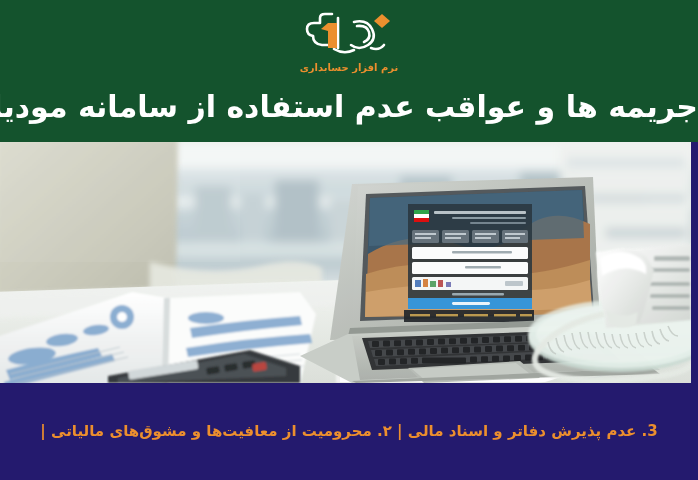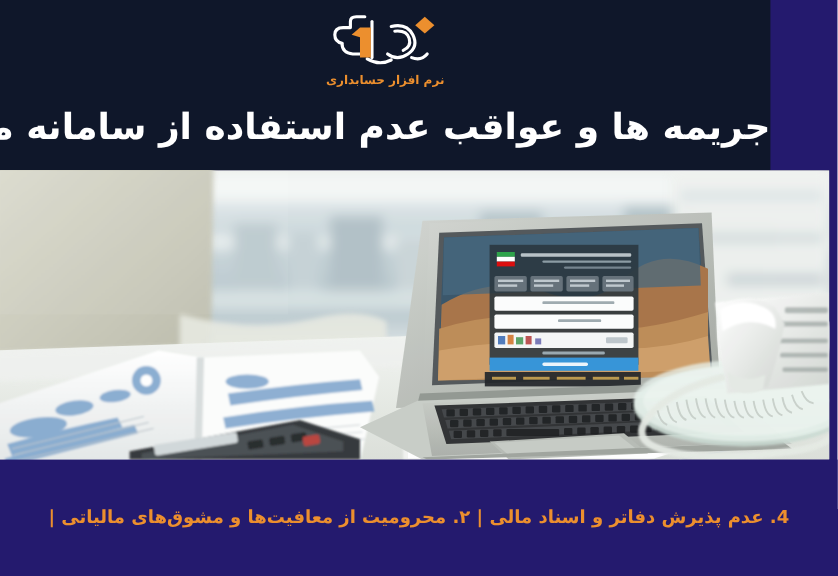--- a/index.html
+++ b/index.html
@@ -9,22 +9,22 @@
   }
   #poster{
     position:relative;
     width:698px;height:480px;
     overflow:hidden;
     background:#241a6e;
   }
 
   
   .header{
-    position:absolute;left:0;top:0;width:642px;height:142px;
-    background:#0f172a;
+    position:absolute;left:0;top:0;width:698px;height:142px;
+    background:#14532d;
   }
 
   
   .logo{
     position:absolute;left:50%;top:8px;transform:translateX(-50%);
     width:120px;height:78px;
     display:flex;flex-direction:column;align-items:center;justify-content:flex-start;
   }
   .logo-mark{
     position:relative;width:104px;height:52px;
@@ -485,16 +485,16 @@
             <path d="M668 184 q4 10 10 10"></path>
         </g>
       </g>
 
       <rect x="0" y="0" width="691" height="241" fill="#ffffff" opacity="0.06"></rect>
       <rect x="0" y="0" width="240" height="120" fill="#ffffff" opacity="0.05"></rect>
     </svg>
   </div>
 
   <div class="footer">
-    <div class="footer-line">4. عدم پذیرش دفاتر و اسناد مالی | ۲. محرومیت از معافیت‌ها و مشوق‌های مالیاتی |</div>
+    <div class="footer-line">3. عدم پذیرش دفاتر و اسناد مالی | ۲. محرومیت از معافیت‌ها و مشوق‌های مالیاتی |</div>
   </div>
 
 </div>
 
 </body></html>

